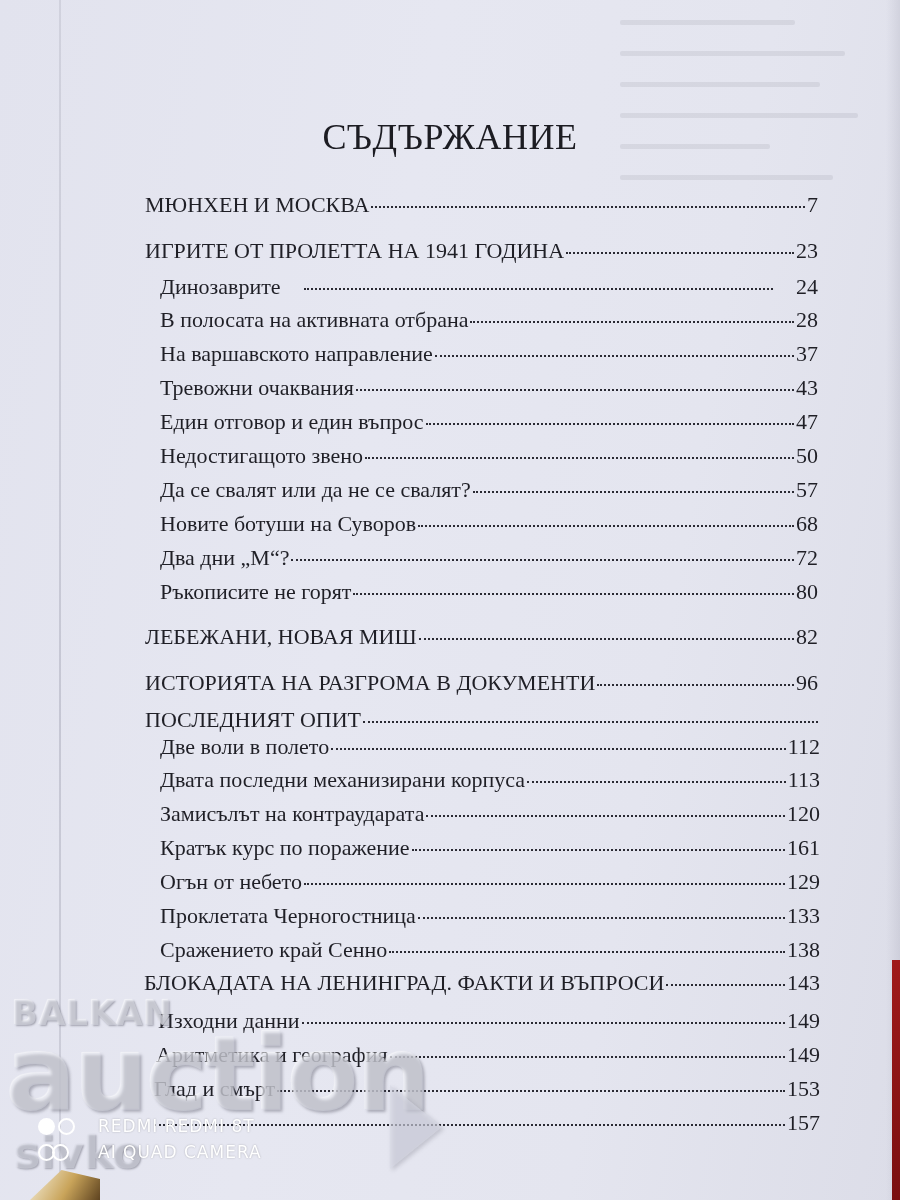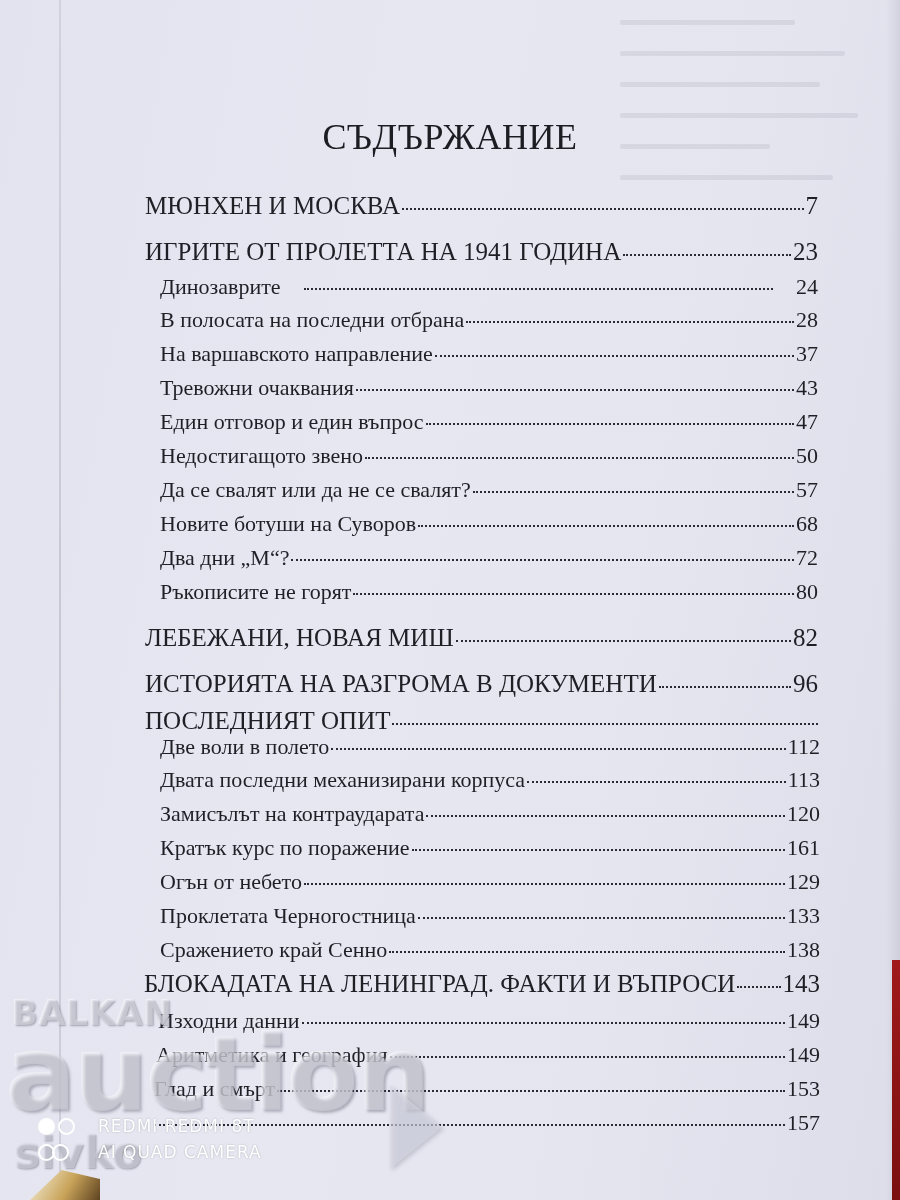--- a/index.html
+++ b/index.html
@@ -38,21 +38,21 @@
 
   .title {
     position: absolute; left: 0; width: 900px; top: 92px; text-align: center;
     font-size: 36px; font-weight: normal; letter-spacing: 0.5px; color: #1c1c22;
   }
   .toc { position: absolute; left: 0; top: 0; width: 900px; height: 1200px; }
   .row {
     position: absolute; display: flex; align-items: baseline; color: #1f1f26;
     white-space: nowrap;
   }
-  .row.chapter { font-size: 25px; }
+  .row.chapter { font-size: 22px; }
   .row.section { font-size: 22px; }
   .row .label { flex: 0 0 auto; }
   .row .dots {
     flex: 1 1 auto; overflow: hidden; margin: 0 2px;
     border-bottom: 2px dotted #2a2a33; height: 0; transform: translateY(-4px);
   }
   .row .page-no { flex: 0 0 auto; }
 
   .watermark {
     position: absolute; left: 0; top: 985px; width: 460px; height: 215px; pointer-events: none;
@@ -120,21 +120,21 @@
         <span class="label">ИГРИТЕ ОТ ПРОЛЕТТА НА 1941 ГОДИНА</span>
         <span class="dots"></span>
         <span class="page-no">23</span>
       </div>
       <div class="row section" style="left: 160px; right: 82px; top: 274px; gap: 21px;">
         <span class="label">Динозаврите</span>
         <span class="dots"></span>
         <span class="page-no">24</span>
       </div>
       <div class="row section" style="left: 160px; right: 82px; top: 307px;">
-        <span class="label">В полосата на последни отбрана</span>
+        <span class="label">В полосата на активната отбрана</span>
         <span class="dots"></span>
         <span class="page-no">28</span>
       </div>
       <div class="row section" style="left: 160px; right: 82px; top: 341px;">
         <span class="label">На варшавското направление</span>
         <span class="dots"></span>
         <span class="page-no">37</span>
       </div>
       <div class="row section" style="left: 160px; right: 82px; top: 375px;">
         <span class="label">Тревожни очаквания</span>

